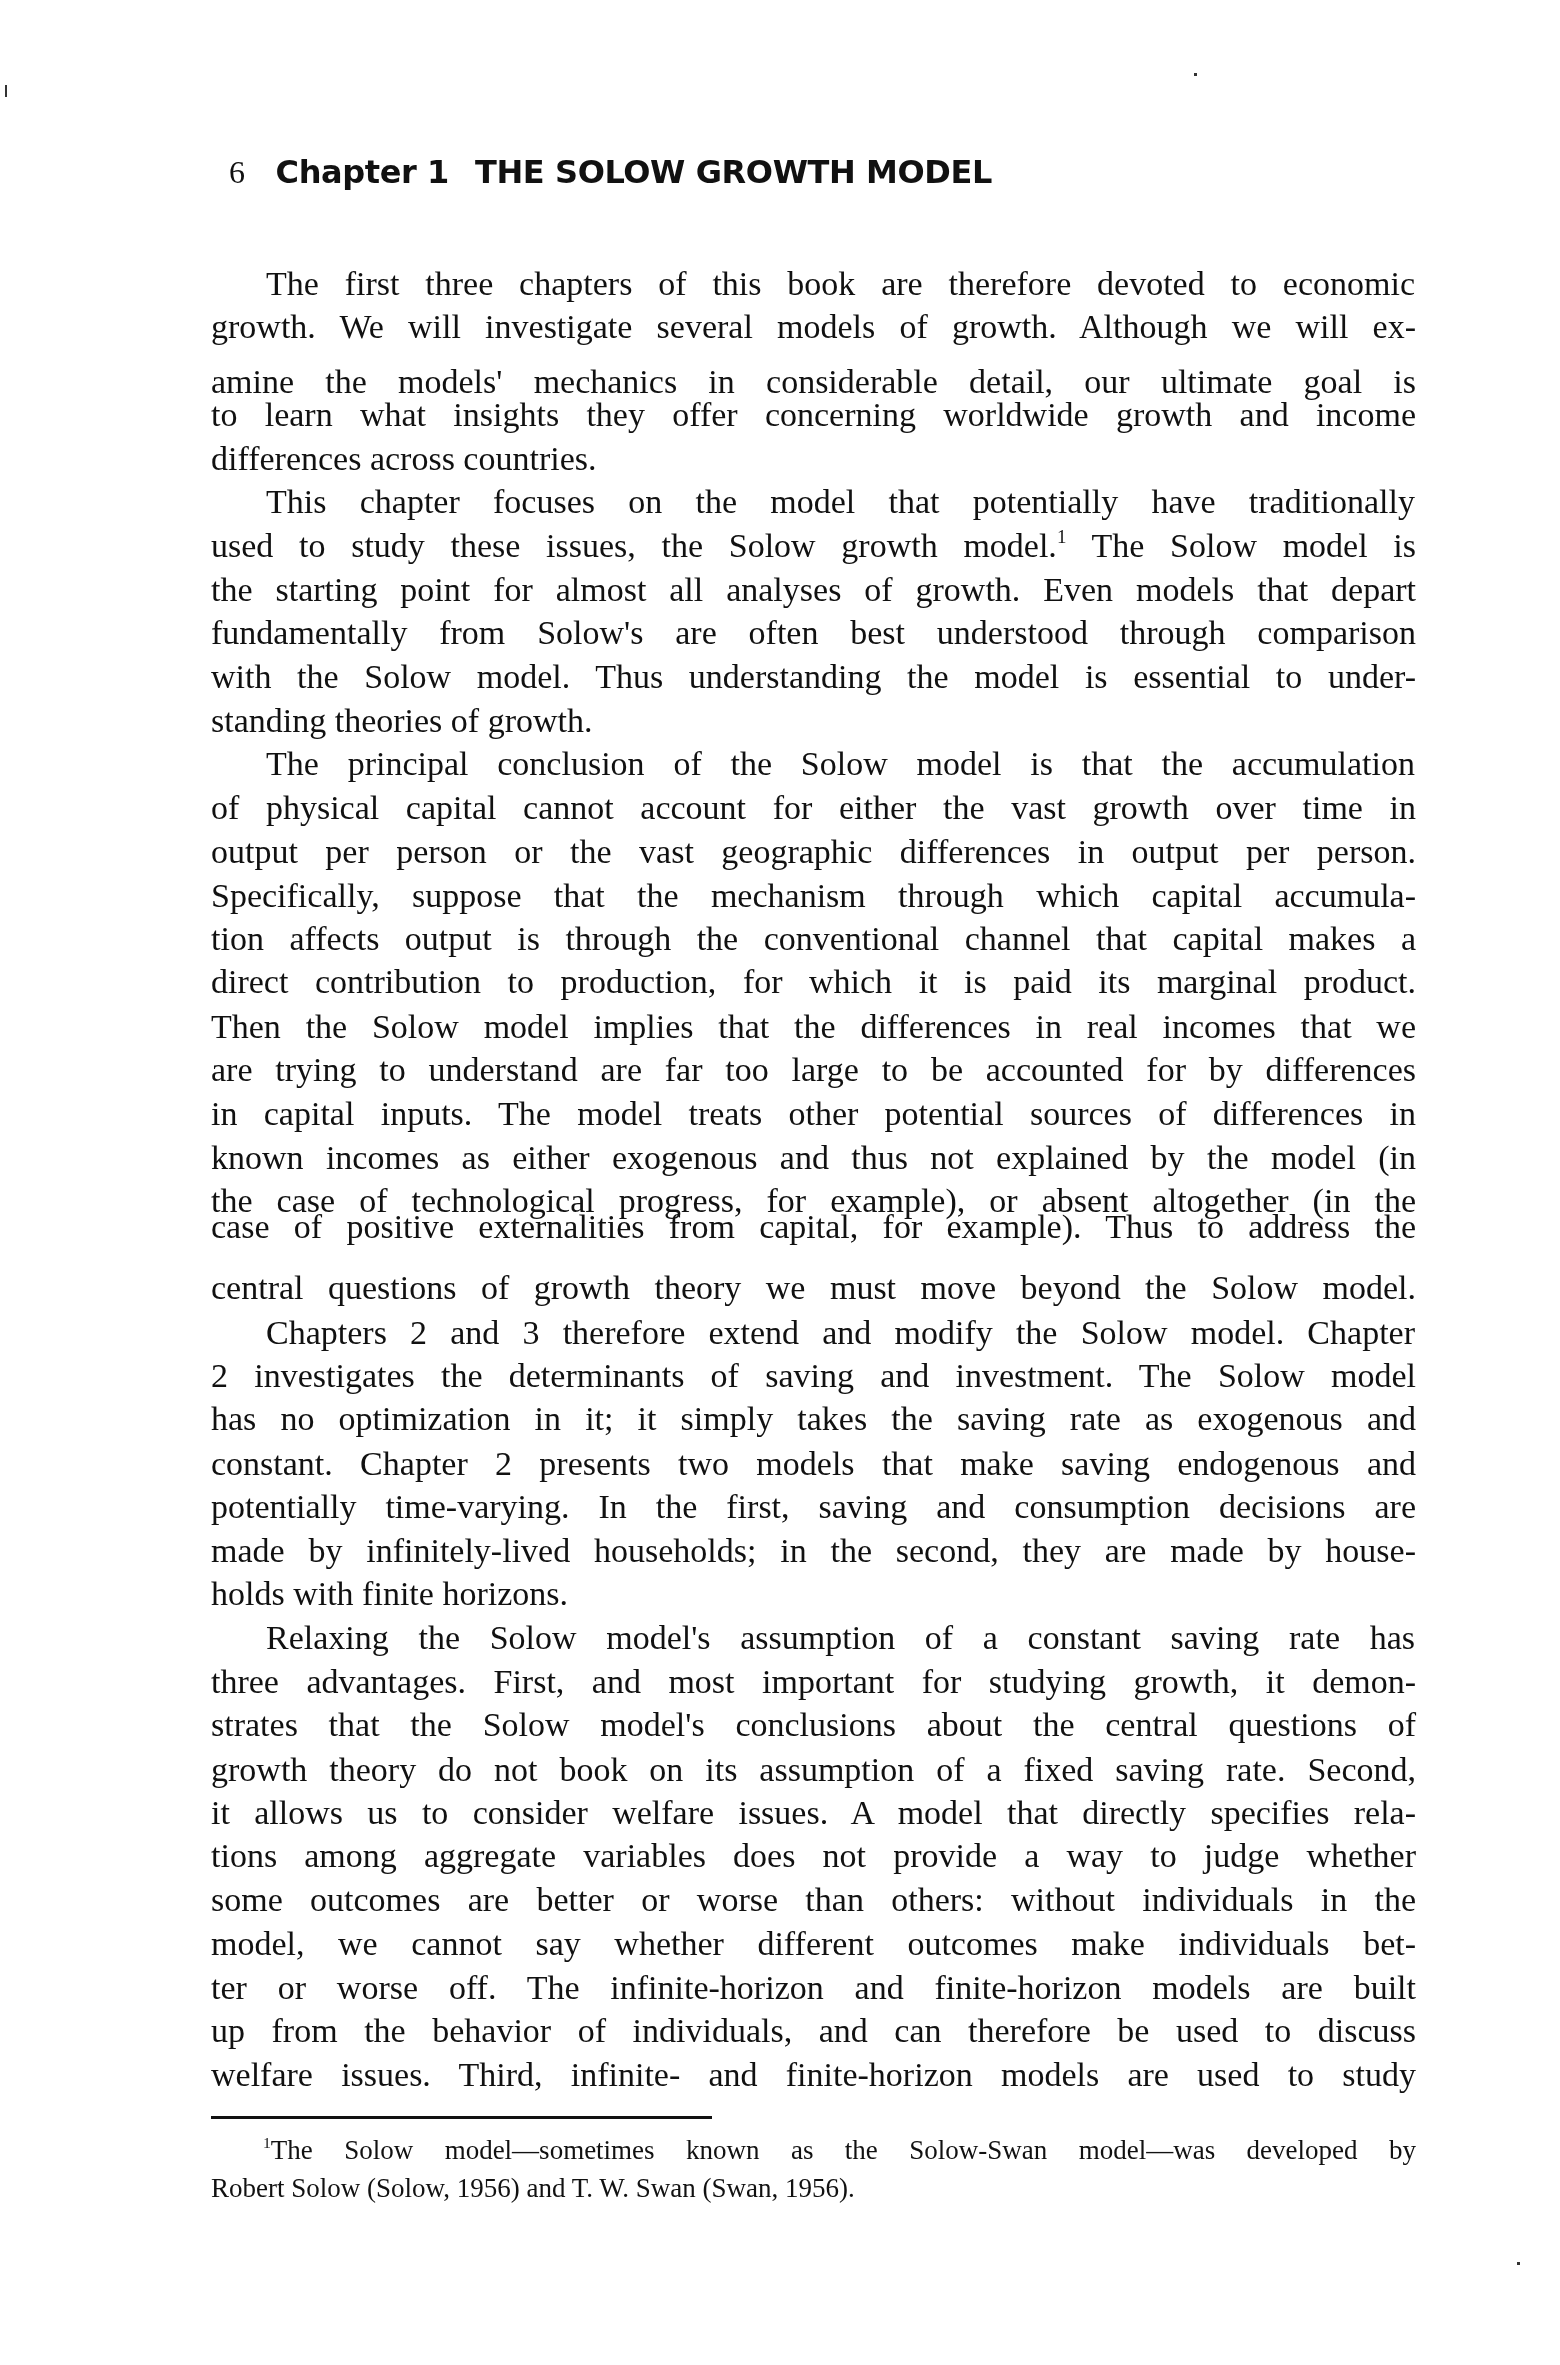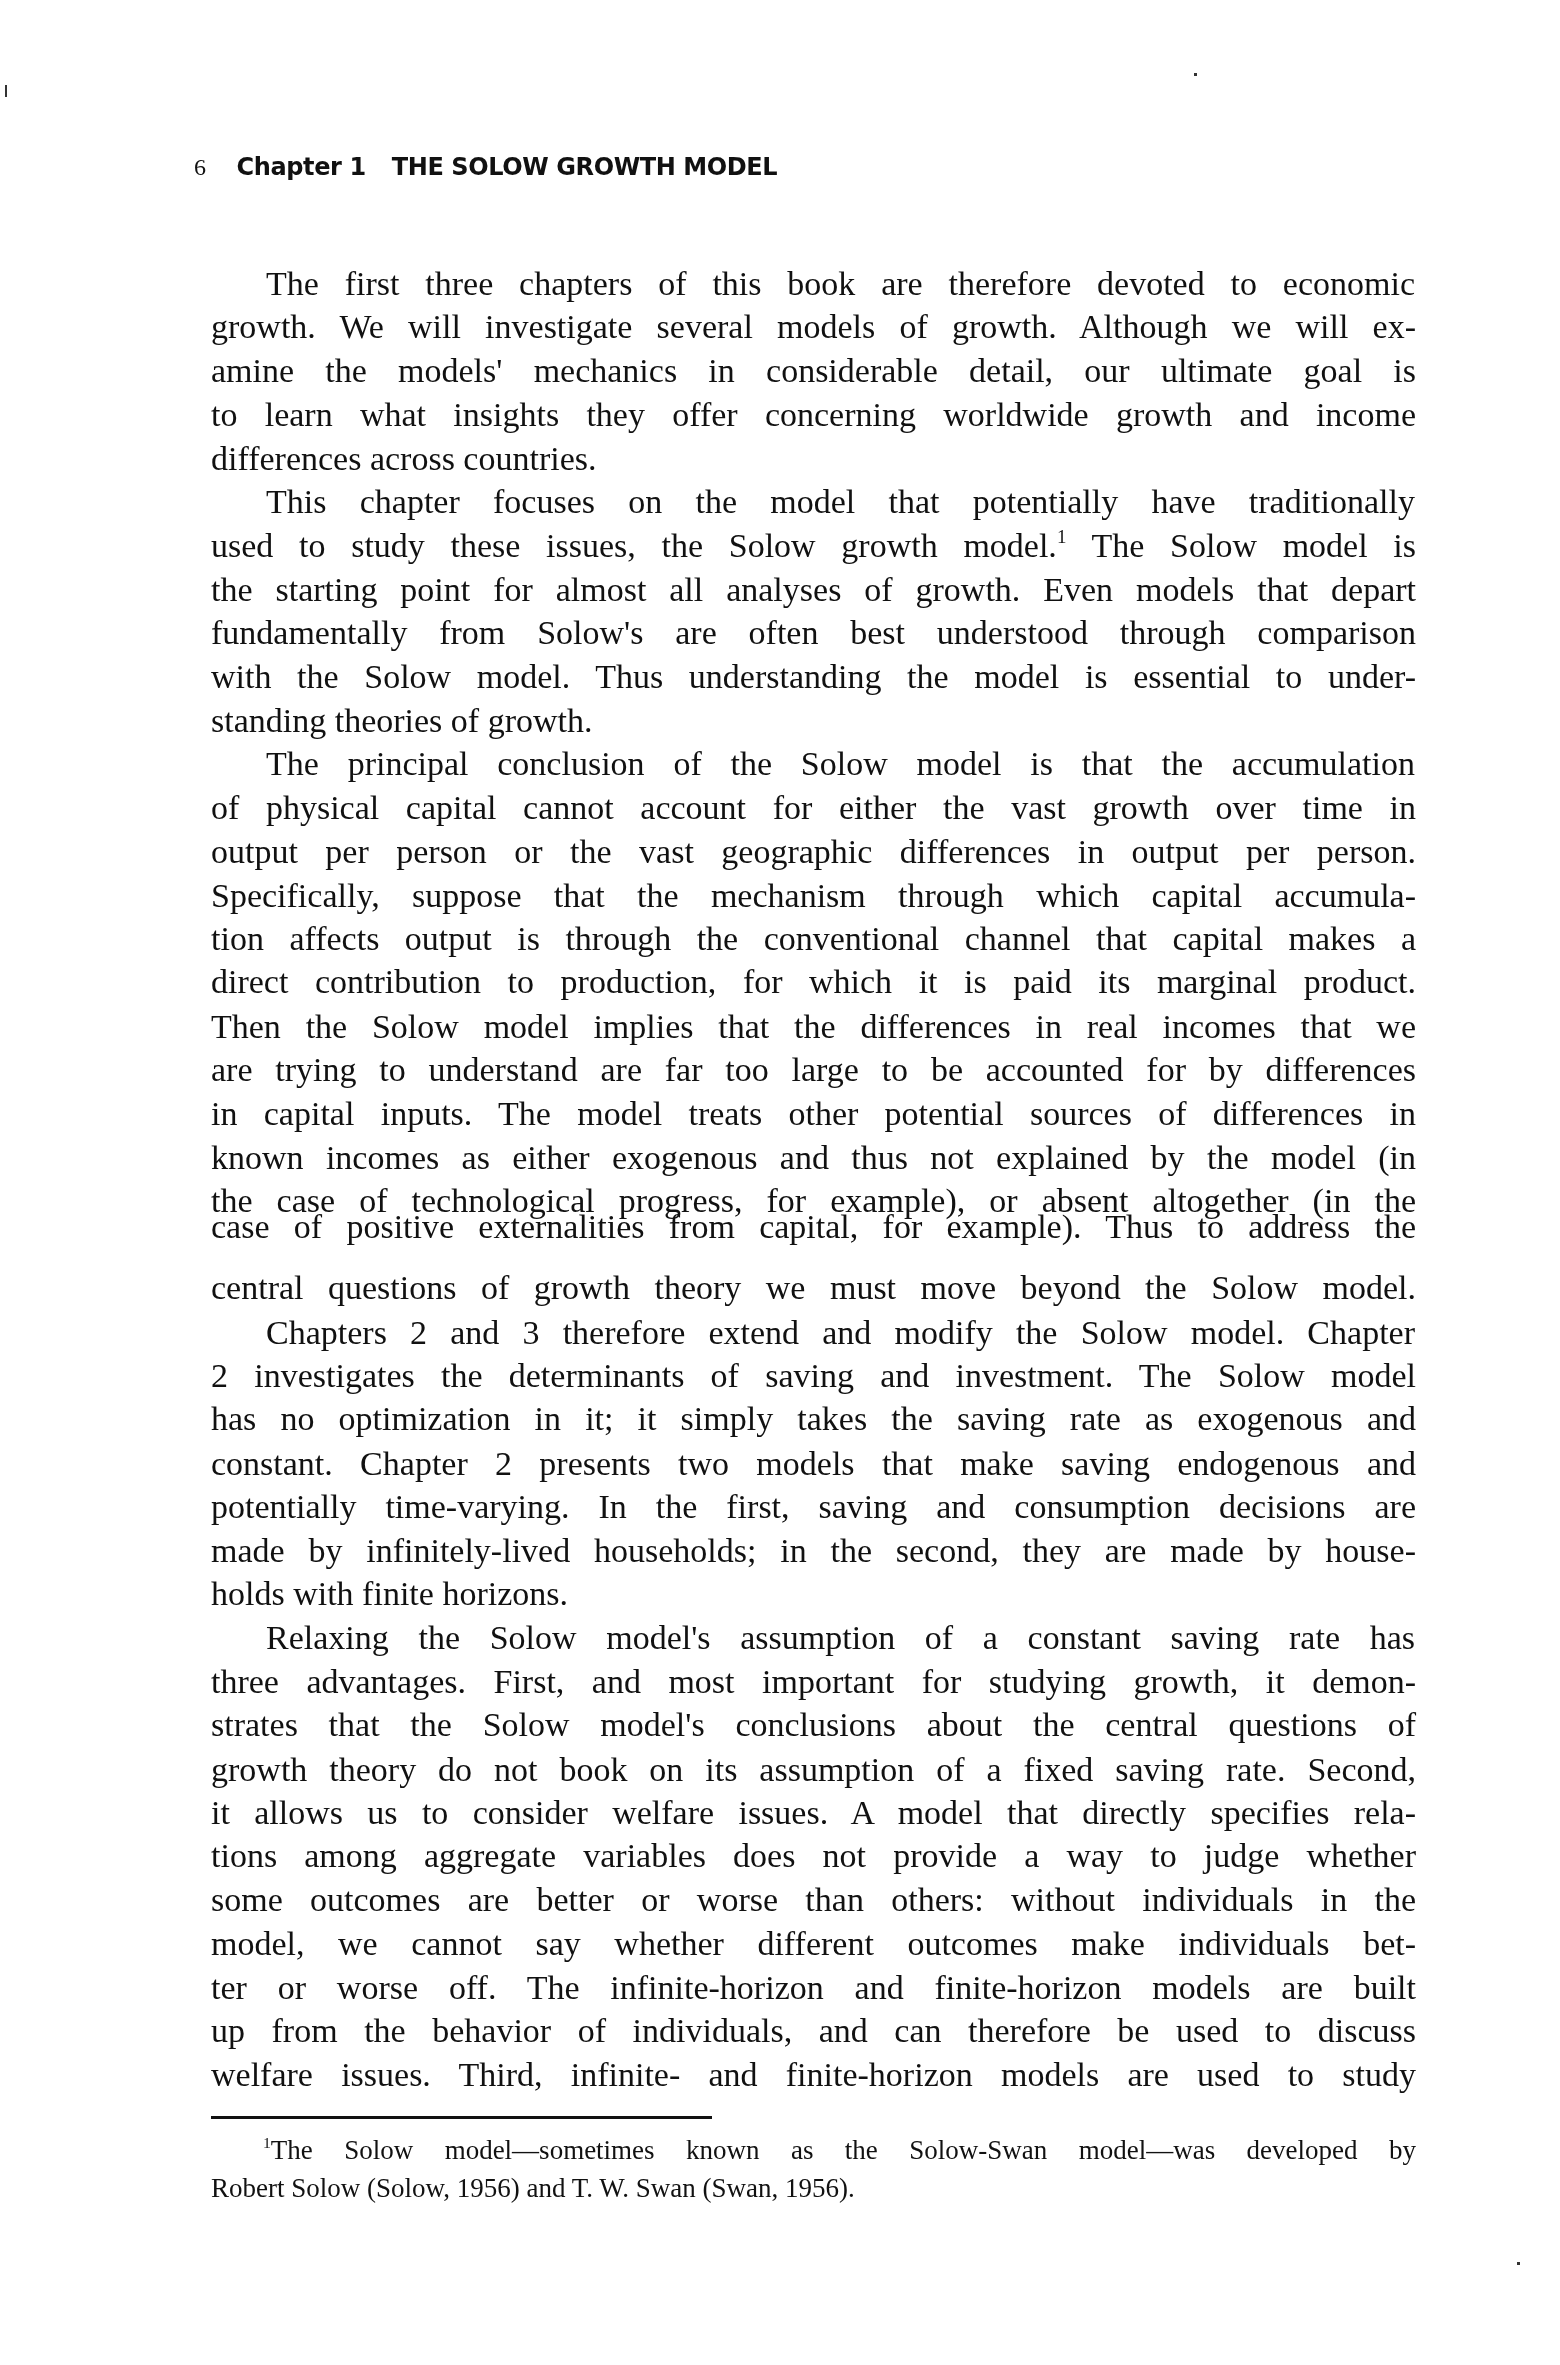--- a/index.html
+++ b/index.html
@@ -1,17 +1,17 @@
 <!DOCTYPE html>
 <html style="font-size:14px"><head>
 <meta charset="utf-8">
 <style>
   html,body{margin:0;padding:0;background:#fff;}
   body{width:1560px;height:2366px;position:relative;overflow:hidden;color:#111;}
-  .hdr{position:absolute;top:153px;left:194px;font-family:"DejaVu Sans",sans-serif;font-size:24px;white-space:nowrap;letter-spacing:-0.4px;}
+  .hdr{position:absolute;top:153px;left:229px;font-family:"DejaVu Sans",sans-serif;font-size:32px;white-space:nowrap;letter-spacing:-0.4px;}
   .hdr .pg{font-family:"Liberation Serif",serif;font-weight:normal;margin-right:31px;}
   .hdr .ch{font-weight:bold;margin-right:26px;}
   .hdr .tt{font-weight:bold;}
   .line{position:absolute;left:211px;width:1205px;font-family:"Liberation Serif",serif;font-size:34px;line-height:43px;height:43px;white-space:nowrap;text-align:justify;text-align-last:justify;}
   .line.indent{left:266px;width:1149px;}
   .line.last{text-align-last:left;}
   sup{font-size:19px;line-height:0;vertical-align:14px;}
   .rule{position:absolute;left:211px;top:2116px;width:501px;height:2.6px;background:#111;}
   .fn{position:absolute;left:211px;width:1205px;font-family:"Liberation Serif",serif;font-size:27px;line-height:38px;height:38px;white-space:nowrap;text-align:justify;text-align-last:justify;}
   .fn.indent{left:263px;width:1153px;}
@@ -22,21 +22,21 @@
 </head>
 <body>
 
 <div class="hdr">
   <span class="pg">6</span><span class="ch">Chapter 1</span><span class="tt">THE SOLOW GROWTH MODEL</span>
 </div>
 
 <div>
   <div class="line indent" style="top:262px">The first three chapters of this book are therefore devoted to economic</div>
   <div class="line" style="top:305px">growth. We will investigate several models of growth. Although we will ex-</div>
-  <div class="line" style="top:349px">amine the models' mechanics in considerable detail, our ultimate goal is</div>
+  <div class="line" style="top:360px">amine the models' mechanics in considerable detail, our ultimate goal is</div>
   <div class="line" style="top:393px">to learn what insights they offer concerning worldwide growth and income</div>
   <div class="line last" style="top:437px">differences across countries.</div>
 
   <div class="line indent" style="top:480px">This chapter focuses on the model that potentially have traditionally</div>
   <div class="line" style="top:524px"><span>used to study these issues, the Solow growth model.</span><sup>1</sup> <span>The Solow model is</span></div>
   <div class="line" style="top:568px">the starting point for almost all analyses of growth. Even models that depart</div>
   <div class="line" style="top:611px">fundamentally from Solow's are often best understood through comparison</div>
   <div class="line" style="top:655px">with the Solow model. Thus understanding the model is essential to under-</div>
   <div class="line last" style="top:699px">standing theories of growth.</div>
 

